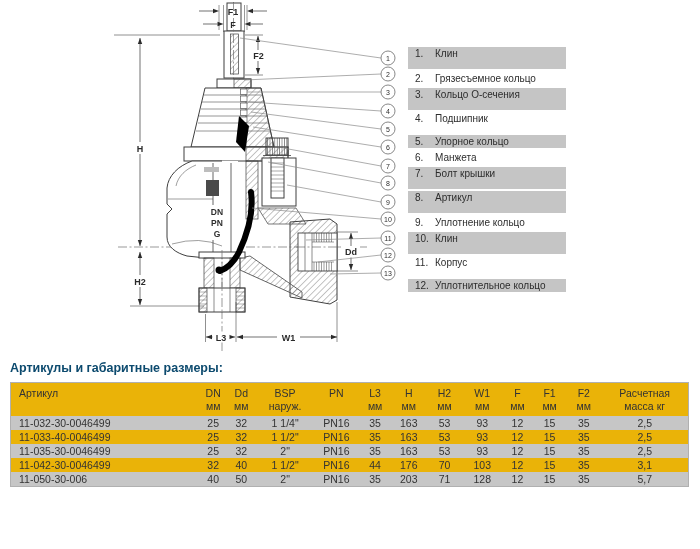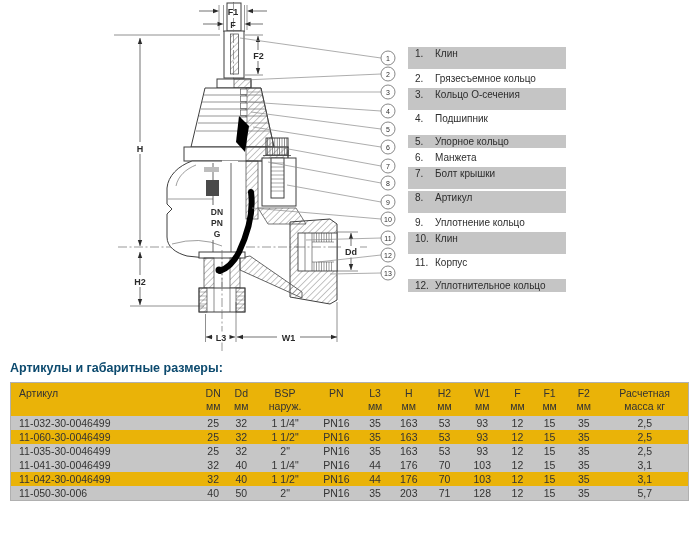--- a/index.html
+++ b/index.html
@@ -452,21 +452,21 @@
             <td>35</td>
             <td>163</td>
             <td>53</td>
             <td>93</td>
             <td>12</td>
             <td>15</td>
             <td>35</td>
             <td>2,5</td>
           </tr>
           <tr>
-            <td class="art">11-060-30-0046499</td>
+            <td class="art">11-033-40-0046499</td>
             <td>25</td>
             <td>32</td>
             <td>1 1/2"</td>
             <td>PN16</td>
             <td>35</td>
             <td>163</td>
             <td>53</td>
             <td>93</td>
             <td>12</td>
             <td>15</td>
@@ -480,35 +480,20 @@
             <td>2"</td>
             <td>PN16</td>
             <td>35</td>
             <td>163</td>
             <td>53</td>
             <td>93</td>
             <td>12</td>
             <td>15</td>
             <td>35</td>
             <td>2,5</td>
-          </tr>
-          <tr class="shaded">
-            <td class="art">11-041-30-0046499</td>
-            <td>32</td>
-            <td>40</td>
-            <td>1 1/4"</td>
-            <td>PN16</td>
-            <td>44</td>
-            <td>176</td>
-            <td>70</td>
-            <td>103</td>
-            <td>12</td>
-            <td>15</td>
-            <td>35</td>
-            <td>3,1</td>
           </tr>
           <tr>
             <td class="art">11-042-30-0046499</td>
             <td>32</td>
             <td>40</td>
             <td>1 1/2"</td>
             <td>PN16</td>
             <td>44</td>
             <td>176</td>
             <td>70</td>

